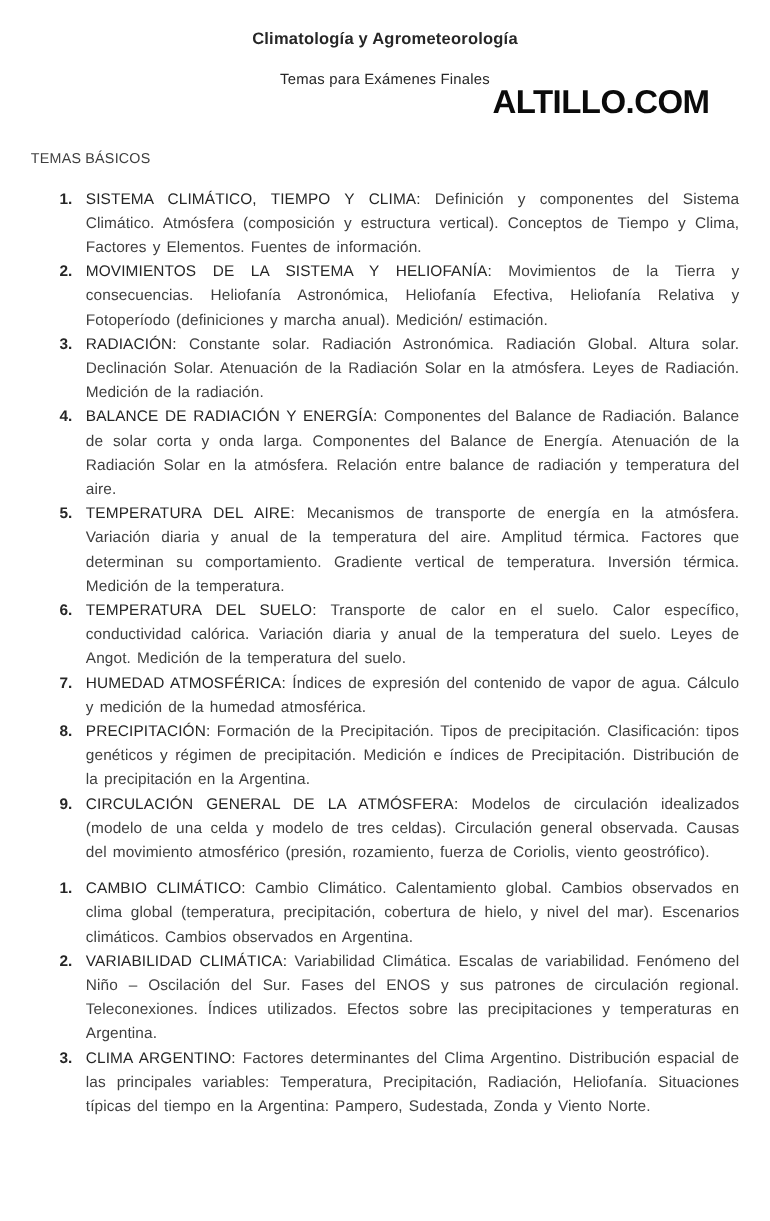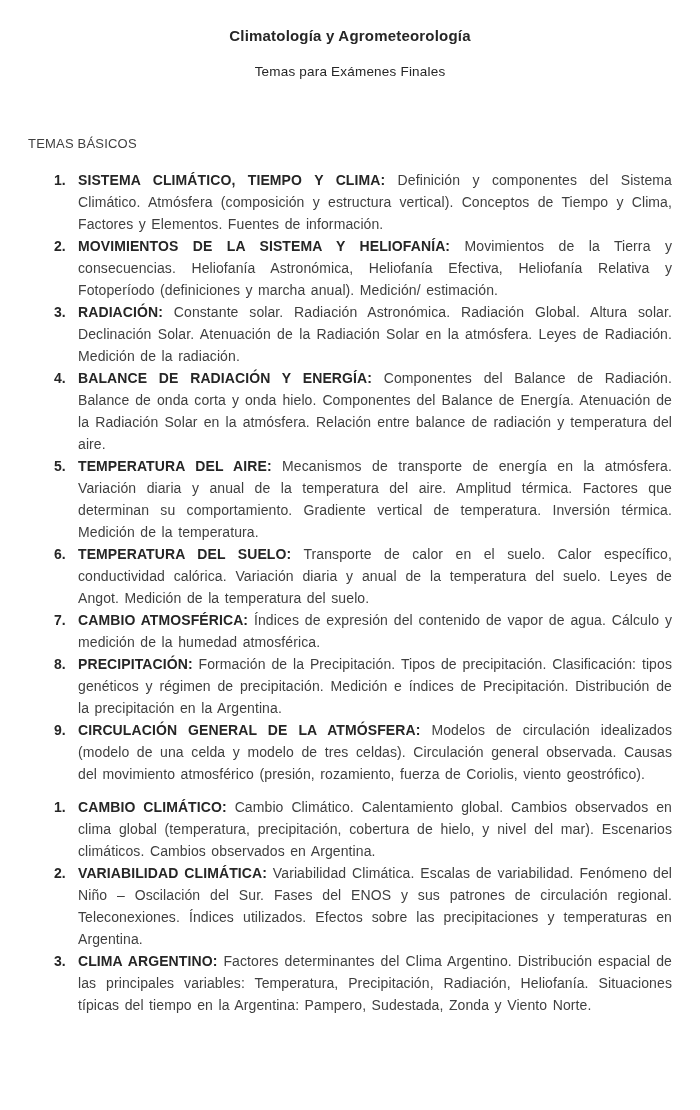--- a/index.html
+++ b/index.html
@@ -82,41 +82,42 @@
   .item-num {
     position: absolute;
     left: -24px;
     top: 0;
     font-weight: 700;
     color: var(--ink-strong, #262626);
     letter-spacing: 0;
     word-spacing: 0;
   }
   .item-title {
-    font-weight: 700;
+    font-weight: 400;
     color: var(--ink-strong, #262626);
   }
 </style>
 </head>
 <body>
 
 <div class="page" style="--bg: #ffffff; --ink-body: #3f3f3f; --ink-strong: #262626; --ink-black: #0b0b0b;">
   <h1 class="doc-title">Climatología y Agrometeorología</h1>
   <h2 class="doc-subtitle">Temas para Exámenes Finales</h2>
+  <div class="watermark">ALTILLO.COM</div>
   <div id="sections">
       <section class="topic-section sec-0">
         <div class="section-heading">TEMAS BÁSICOS</div>
         <ol class="topic-list">
           <li class="topic-item"><span class="item-num">1.</span><span class="item-title">SISTEMA CLIMÁTICO, TIEMPO Y CLIMA:</span> <span class="item-body">Definición y componentes del Sistema Climático. Atmósfera (composición y estructura vertical). Conceptos de Tiempo y Clima, Factores y Elementos. Fuentes de información.</span></li>
           <li class="topic-item"><span class="item-num">2.</span><span class="item-title">MOVIMIENTOS DE LA SISTEMA Y HELIOFANÍA:</span> <span class="item-body">Movimientos de la Tierra y consecuencias. Heliofanía Astronómica, Heliofanía Efectiva, Heliofanía Relativa y Fotoperíodo (definiciones y marcha anual). Medición/ estimación.</span></li>
           <li class="topic-item"><span class="item-num">3.</span><span class="item-title">RADIACIÓN:</span> <span class="item-body">Constante solar. Radiación Astronómica. Radiación Global. Altura solar. Declinación Solar. Atenuación de la Radiación Solar en la atmósfera. Leyes de Radiación. Medición de la radiación.</span></li>
-          <li class="topic-item"><span class="item-num">4.</span><span class="item-title">BALANCE DE RADIACIÓN Y ENERGÍA:</span> <span class="item-body">Componentes del Balance de Radiación. Balance de onda corta y onda hielo. Componentes del Balance de Energía. Atenuación de la Radiación Solar en la atmósfera. Relación entre balance de radiación y temperatura del aire.</span></li>
+          <li class="topic-item"><span class="item-num">4.</span><span class="item-title">BALANCE DE RADIACIÓN Y ENERGÍA:</span> <span class="item-body">Componentes del Balance de Radiación. Balance de solar corta y onda larga. Componentes del Balance de Energía. Atenuación de la Radiación Solar en la atmósfera. Relación entre balance de radiación y temperatura del aire.</span></li>
           <li class="topic-item"><span class="item-num">5.</span><span class="item-title">TEMPERATURA DEL AIRE:</span> <span class="item-body">Mecanismos de transporte de energía en la atmósfera. Variación diaria y anual de la temperatura del aire. Amplitud térmica. Factores que determinan su comportamiento. Gradiente vertical de temperatura. Inversión térmica. Medición de la temperatura.</span></li>
           <li class="topic-item"><span class="item-num">6.</span><span class="item-title">TEMPERATURA DEL SUELO:</span> <span class="item-body">Transporte de calor en el suelo. Calor específico, conductividad calórica. Variación diaria y anual de la temperatura del suelo. Leyes de Angot. Medición de la temperatura del suelo.</span></li>
-          <li class="topic-item"><span class="item-num">7.</span><span class="item-title">CAMBIO ATMOSFÉRICA:</span> <span class="item-body">Índices de expresión del contenido de vapor de agua. Cálculo y medición de la humedad atmosférica.</span></li>
+          <li class="topic-item"><span class="item-num">7.</span><span class="item-title">HUMEDAD ATMOSFÉRICA:</span> <span class="item-body">Índices de expresión del contenido de vapor de agua. Cálculo y medición de la humedad atmosférica.</span></li>
           <li class="topic-item"><span class="item-num">8.</span><span class="item-title">PRECIPITACIÓN:</span> <span class="item-body">Formación de la Precipitación. Tipos de precipitación. Clasificación: tipos genéticos y régimen de precipitación. Medición e índices de Precipitación. Distribución de la precipitación en la Argentina.</span></li>
           <li class="topic-item"><span class="item-num">9.</span><span class="item-title">CIRCULACIÓN GENERAL DE LA ATMÓSFERA:</span> <span class="item-body">Modelos de circulación idealizados (modelo de una celda y modelo de tres celdas). Circulación general observada. Causas del movimiento atmosférico (presión, rozamiento, fuerza de Coriolis, viento geostrófico).</span></li>
         </ol>
       </section>
       <section class="topic-section sec-1">
         <ol class="topic-list">
           <li class="topic-item"><span class="item-num">1.</span><span class="item-title">CAMBIO CLIMÁTICO:</span> <span class="item-body">Cambio Climático. Calentamiento global. Cambios observados en clima global (temperatura, precipitación, cobertura de hielo, y nivel del mar). Escenarios climáticos. Cambios observados en Argentina.</span></li>
           <li class="topic-item"><span class="item-num">2.</span><span class="item-title">VARIABILIDAD CLIMÁTICA:</span> <span class="item-body">Variabilidad Climática. Escalas de variabilidad. Fenómeno del Niño – Oscilación del Sur. Fases del ENOS y sus patrones de circulación regional. Teleconexiones. Índices utilizados. Efectos sobre las precipitaciones y temperaturas en Argentina.</span></li>
           <li class="topic-item"><span class="item-num">3.</span><span class="item-title">CLIMA ARGENTINO:</span> <span class="item-body">Factores determinantes del Clima Argentino. Distribución espacial de las principales variables: Temperatura, Precipitación, Radiación, Heliofanía. Situaciones típicas del tiempo en la Argentina: Pampero, Sudestada, Zonda y Viento Norte.</span></li>
         </ol>

